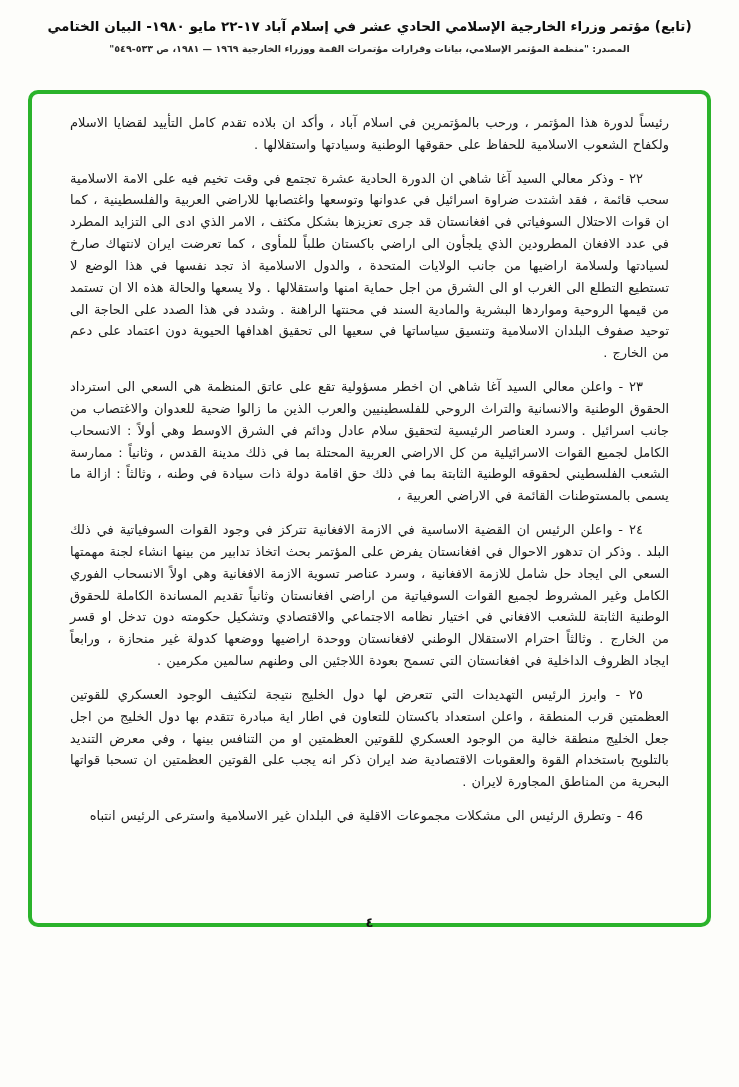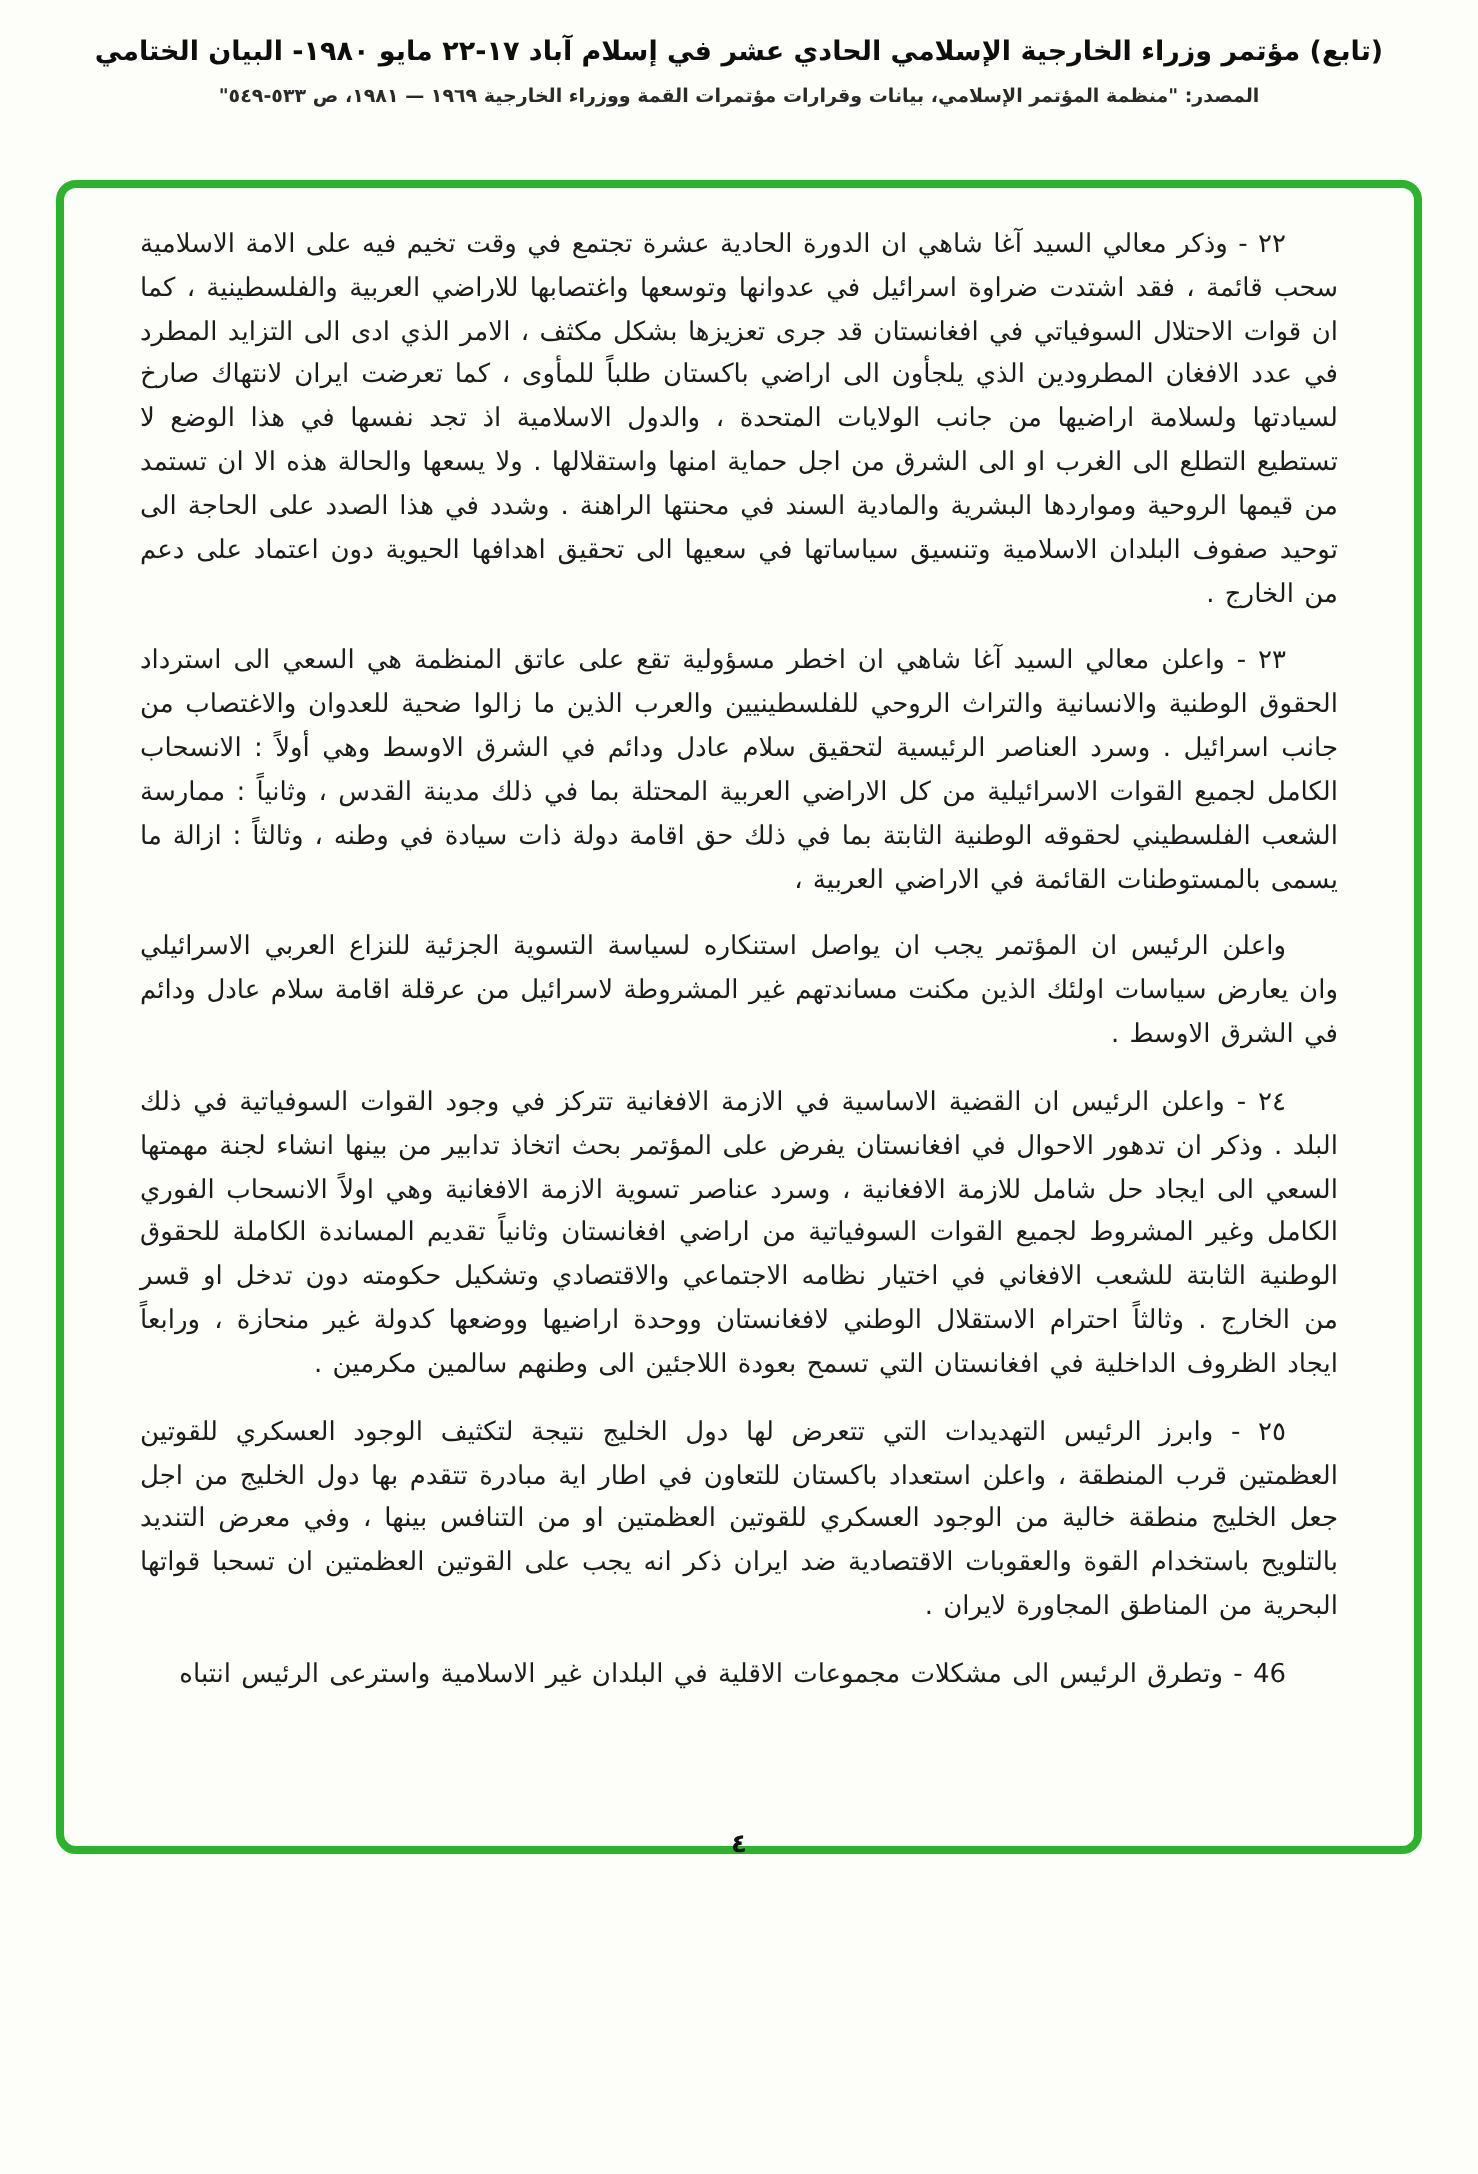--- a/index.html
+++ b/index.html
@@ -79,23 +79,23 @@
 <body>
 
 <div class="sheet">
 
   <header class="page-header">
     <h1 class="doc-title">(تابع)  مؤتمر وزراء الخارجية الإسلامي الحادي عشر في إسلام آباد ١٧-٢٢ مايو ١٩٨٠- البيان الختامي</h1>
     <div class="doc-source">المصدر: "منظمة المؤتمر الإسلامي، بيانات وقرارات مؤتمرات القمة ووزراء الخارجية ١٩٦٩ — ١٩٨١، ص ٥٣٣-٥٤٩"</div>
   </header>
 
   <div class="content-frame">
+    <p class="para">رئيساً لدورة هذا المؤتمر ، ورحب بالمؤتمرين في اسلام آباد ، وأكد ان بلاده تقدم كامل التأييد لقضايا الاسلام ولكفاح الشعوب الاسلامية للحفاظ على حقوقها الوطنية وسيادتها واستقلالها .</p>
     <p class="para indent">٢٢ - وذكر معالي السيد آغا شاهي ان الدورة الحادية عشرة تجتمع في وقت تخيم فيه على الامة الاسلامية سحب قائمة ، فقد اشتدت ضراوة اسرائيل في عدوانها وتوسعها واغتصابها للاراضي العربية والفلسطينية ، كما ان قوات الاحتلال السوفياتي في افغانستان قد جرى تعزيزها بشكل مكثف ، الامر الذي ادى الى التزايد المطرد في عدد الافغان المطرودين الذي يلجأون الى اراضي باكستان طلباً للمأوى ، كما تعرضت ايران لانتهاك صارخ لسيادتها ولسلامة اراضيها من جانب الولايات المتحدة ، والدول الاسلامية اذ تجد نفسها في هذا الوضع لا تستطيع التطلع الى الغرب او الى الشرق من اجل حماية امنها واستقلالها . ولا يسعها والحالة هذه الا ان تستمد من قيمها الروحية ومواردها البشرية والمادية السند في محنتها الراهنة . وشدد في هذا الصدد على الحاجة الى توحيد صفوف البلدان الاسلامية وتنسيق سياساتها في سعيها الى تحقيق اهدافها الحيوية دون اعتماد على دعم من الخارج .</p>
     <p class="para indent">٢٣ - واعلن معالي السيد آغا شاهي ان اخطر مسؤولية تقع على عاتق المنظمة هي السعي الى استرداد الحقوق الوطنية والانسانية والتراث الروحي للفلسطينيين والعرب الذين ما زالوا ضحية للعدوان والاغتصاب من جانب اسرائيل . وسرد العناصر الرئيسية لتحقيق سلام عادل ودائم في الشرق الاوسط وهي أولاً : الانسحاب الكامل لجميع القوات الاسرائيلية من كل الاراضي العربية المحتلة بما في ذلك مدينة القدس ، وثانياً : ممارسة الشعب الفلسطيني لحقوقه الوطنية الثابتة بما في ذلك حق اقامة دولة ذات سيادة في وطنه ، وثالثاً : ازالة ما يسمى بالمستوطنات القائمة في الاراضي العربية ،</p>
-    <p class="para indent">واعلن الرئيس ان المؤتمر يجب ان يواصل استنكاره لسياسة التسوية الجزئية للنزاع العربي الاسرائيلي وان يعارض سياسات اولئك الذين مكنت مساندتهم غير المشروطة لاسرائيل من عرقلة اقامة سلام عادل ودائم في الشرق الاوسط .</p>
     <p class="para indent">٢٤ - واعلن الرئيس ان القضية الاساسية في الازمة الافغانية تتركز في وجود القوات السوفياتية في ذلك البلد . وذكر ان تدهور الاحوال في افغانستان يفرض على المؤتمر بحث اتخاذ تدابير من بينها انشاء لجنة مهمتها السعي الى ايجاد حل شامل للازمة الافغانية ، وسرد عناصر تسوية الازمة الافغانية وهي اولاً الانسحاب الفوري الكامل وغير المشروط لجميع القوات السوفياتية من اراضي افغانستان وثانياً تقديم المساندة الكاملة للحقوق الوطنية الثابتة للشعب الافغاني في اختيار نظامه الاجتماعي والاقتصادي وتشكيل حكومته دون تدخل او قسر من الخارج . وثالثاً احترام الاستقلال الوطني لافغانستان ووحدة اراضيها ووضعها كدولة غير منحازة ، ورابعاً ايجاد الظروف الداخلية في افغانستان التي تسمح بعودة اللاجئين الى وطنهم سالمين مكرمين .</p>
     <p class="para indent">٢٥ - وابرز الرئيس التهديدات التي تتعرض لها دول الخليج نتيجة لتكثيف الوجود العسكري للقوتين العظمتين قرب المنطقة ، واعلن استعداد باكستان للتعاون في اطار اية مبادرة تتقدم بها دول الخليج من اجل جعل الخليج منطقة خالية من الوجود العسكري للقوتين العظمتين او من التنافس بينها ، وفي معرض التنديد بالتلويح باستخدام القوة والعقوبات الاقتصادية ضد ايران ذكر انه يجب على القوتين العظمتين ان تسحبا قواتها البحرية من المناطق المجاورة لايران .</p>
     <p class="para indent">46 - وتطرق الرئيس الى مشكلات مجموعات الاقلية في البلدان غير الاسلامية واسترعى الرئيس انتباه</p>
   </div>
 
   <div class="page-number">٤</div>
 
 </div>
 
 </body></html>

